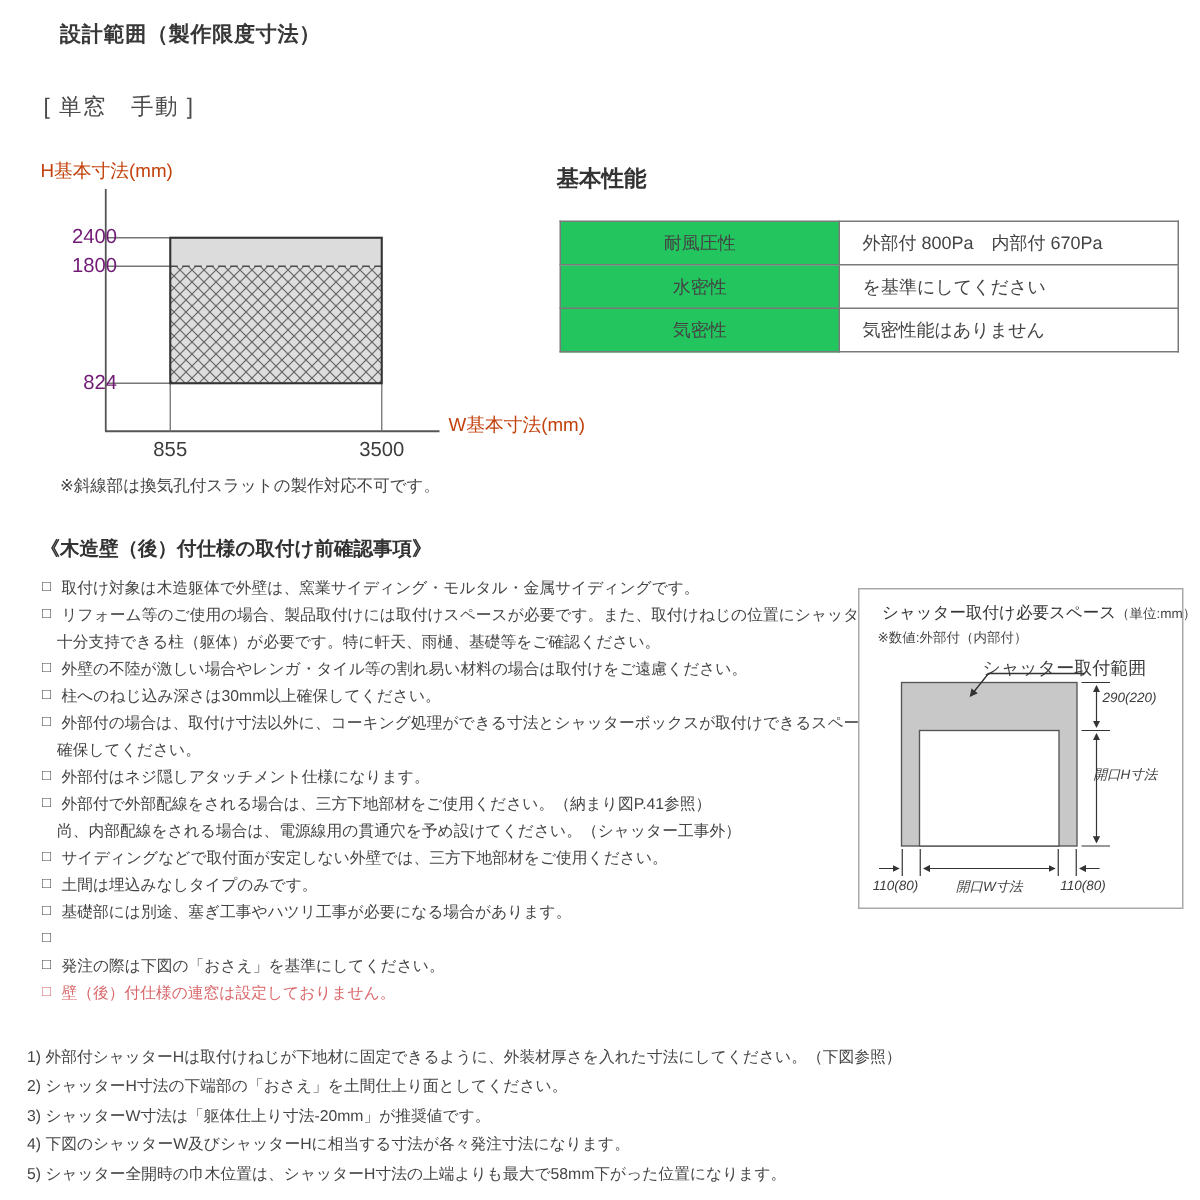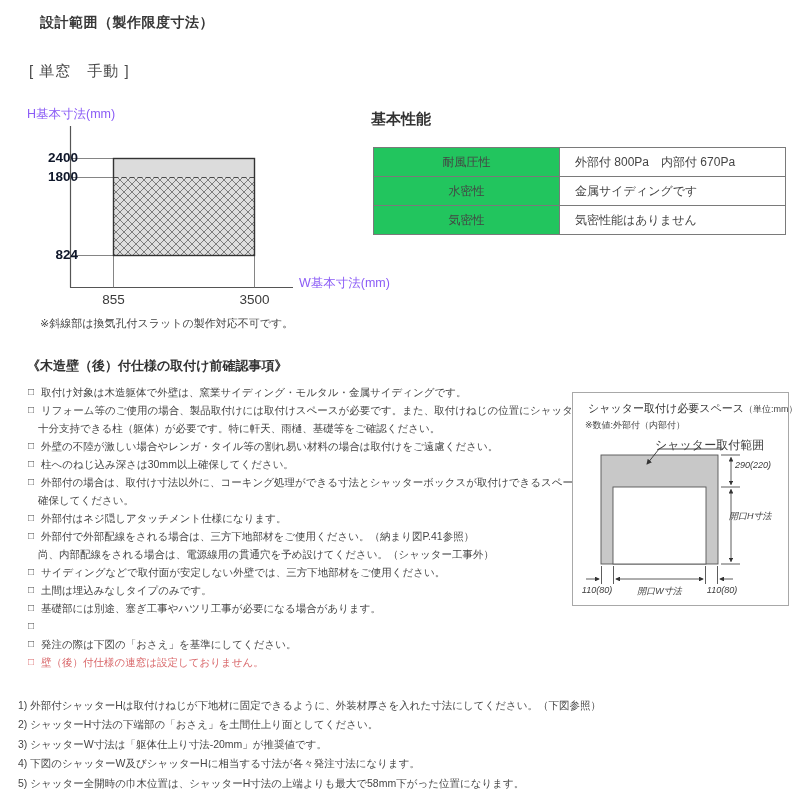--- a/index.html
+++ b/index.html
@@ -8,22 +8,22 @@
     font-family:"Liberation Sans","DejaVu Sans",sans-serif;color:#3f3f3f;
     overflow:hidden;
   }
   .abs{position:absolute;}
 
   
   .page-title{left:40px;top:14px;font-size:14px;font-weight:bold;color:#383838;letter-spacing:.5px;}
   .page-subtitle{left:29px;top:62px;font-size:15px;color:#4a4a4a;letter-spacing:1px;}
 
   
-  .axis-label{font-size:12.5px;color:#8b5cf6;}
-  .ytick{width:44px;text-align:right;font-size:13.5px;color:#0f172a;font-weight:bold;}
+  .axis-label{font-size:12.5px;color:#c2410c;}
+  .ytick{width:44px;text-align:right;font-size:13.5px;color:#701a75;}
   .xtick{text-align:center;font-size:13.5px;color:#3a3a3a;}
   .chart-note{left:40px;top:316px;font-size:11px;color:#444;}
 
   
   .perf-heading{left:371px;top:110px;font-size:15px;font-weight:bold;color:#333;text-align:center;}
   table.perf{position:absolute;left:373px;top:147px;width:413px;border-collapse:collapse;font-size:12px;color:#444;border:1px solid #5e5e5e;}
   table.perf th,table.perf td{border:1px solid #7a7a7a;height:26px;}
   table.perf th{background:#22c55e;width:183px;font-weight:normal;text-align:center;}
   table.perf td{padding-left:15px;text-align:left;background:#fff;}
 
@@ -94,21 +94,21 @@
 <table class="perf">
   <tbody>
 
       <tr>
         <th>耐風圧性</th>
         <td>外部付 800Pa　内部付 670Pa</td>
       </tr>
 
       <tr>
         <th>水密性</th>
-        <td>金属サイディングです</td>
+        <td>を基準にしてください</td>
       </tr>
 
       <tr>
         <th>気密性</th>
         <td>気密性能はありません</td>
       </tr>
     </tbody>
 </table>
 
 <div class="abs chk-heading">《木造壁（後）付仕様の取付け前確認事項》</div>

